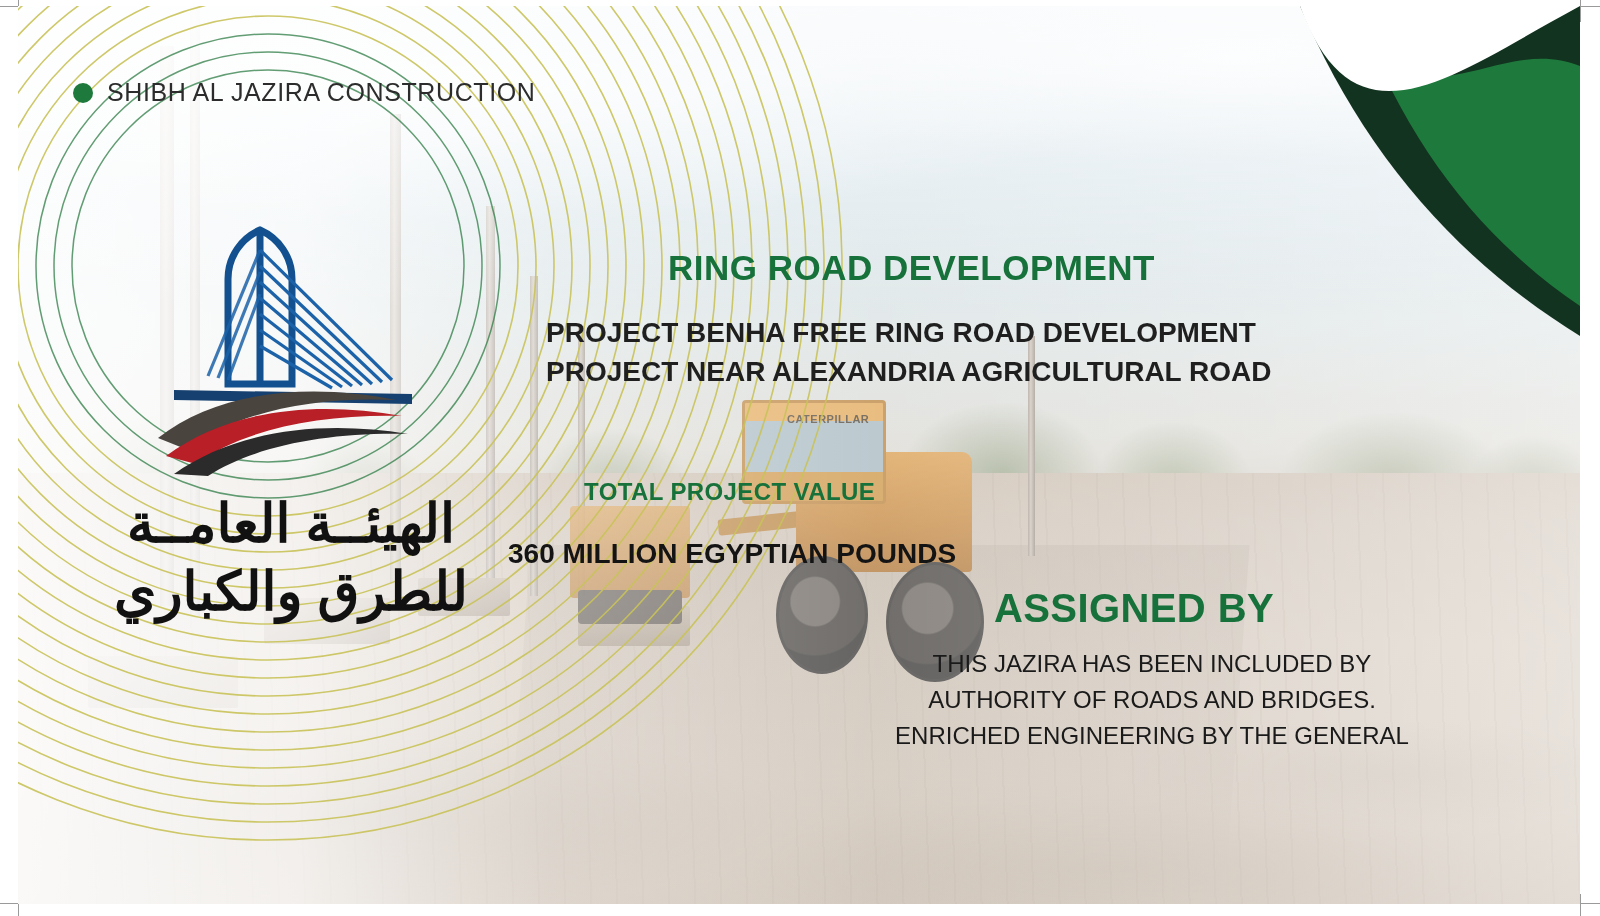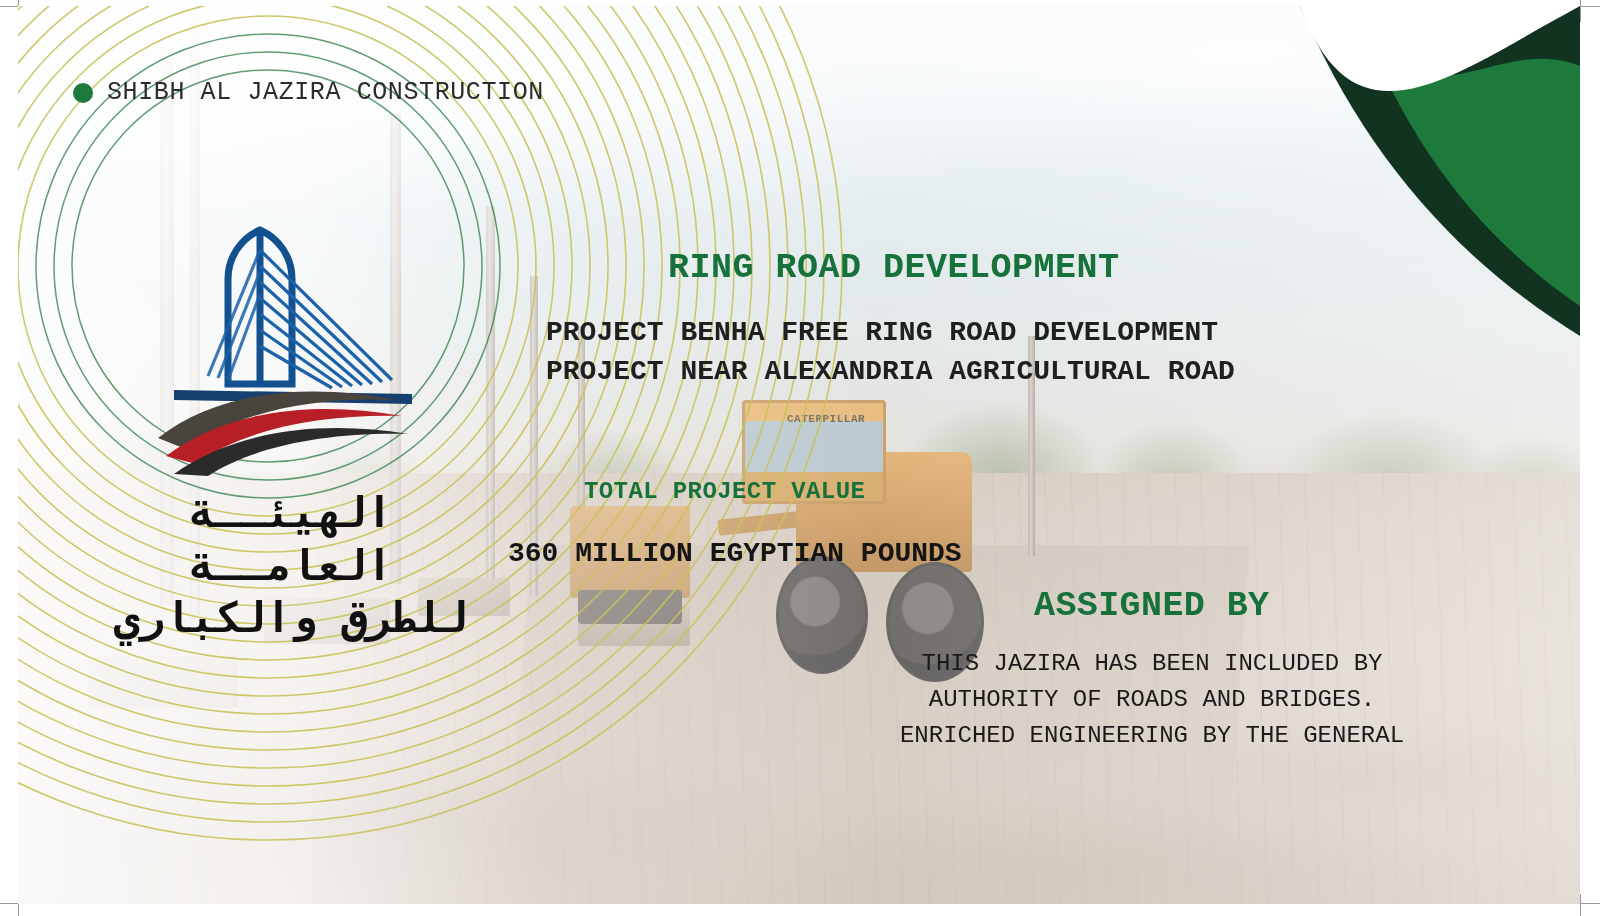--- a/index.html
+++ b/index.html
@@ -30,21 +30,20 @@
 
   
   .banner {
     position: absolute;
     left: 18px;
     top: 6px;
     width: 1562px;
     height: 898px;
     overflow: hidden;
     background: #7dd3fc;
-    font-family: Liberation Mono, monospace;
   }
 
   
   .photo-sky {
     position: absolute;
     left: 0; top: 0; right: 0;
     height: 56%;
     background:
       radial-gradient(ellipse 60% 40% at 30% 15%, rgba(255,255,255,.85), rgba(255,255,255,0) 70%),
       radial-gradient(ellipse 50% 30% at 78% 10%, rgba(255,255,255,.75), rgba(255,255,255,0) 70%),
@@ -215,21 +214,21 @@
   }
   .logo-mark { width: 390px; height: 260px; display: block; }
   .logo-ar-small {
     margin-top: -8px;
     font-size: 22px;
     color: #1a1a1a;
     direction: rtl;
   }
   .logo-ar-main {
     margin-top: 6px;
-    font-size: 42px;
+    font-size: 54px;
     font-weight: bold;
     color: #111111;
     line-height: 1.25;
     direction: rtl;
   }
 
   
   .title-main {
     position: absolute;
     left: 650px; top: 242px;
@@ -259,22 +258,22 @@
   }
   .value-amount {
     position: absolute;
     left: 490px; top: 532px;
     font-size: 28px;
     font-weight: bold;
     color: #141414;
   }
   .assigned-label {
     position: absolute;
-    left: 1016px; top: 580px;
-    font-size: 35px;
+    left: 976px; top: 580px;
+    font-size: 40px;
     font-weight: bold;
     color: #17713a;
     letter-spacing: .4px;
     text-align: center;
   }
   .assigned-text {
     position: absolute;
     left: 860px; top: 640px;
     width: 548px;
     text-align: center;

